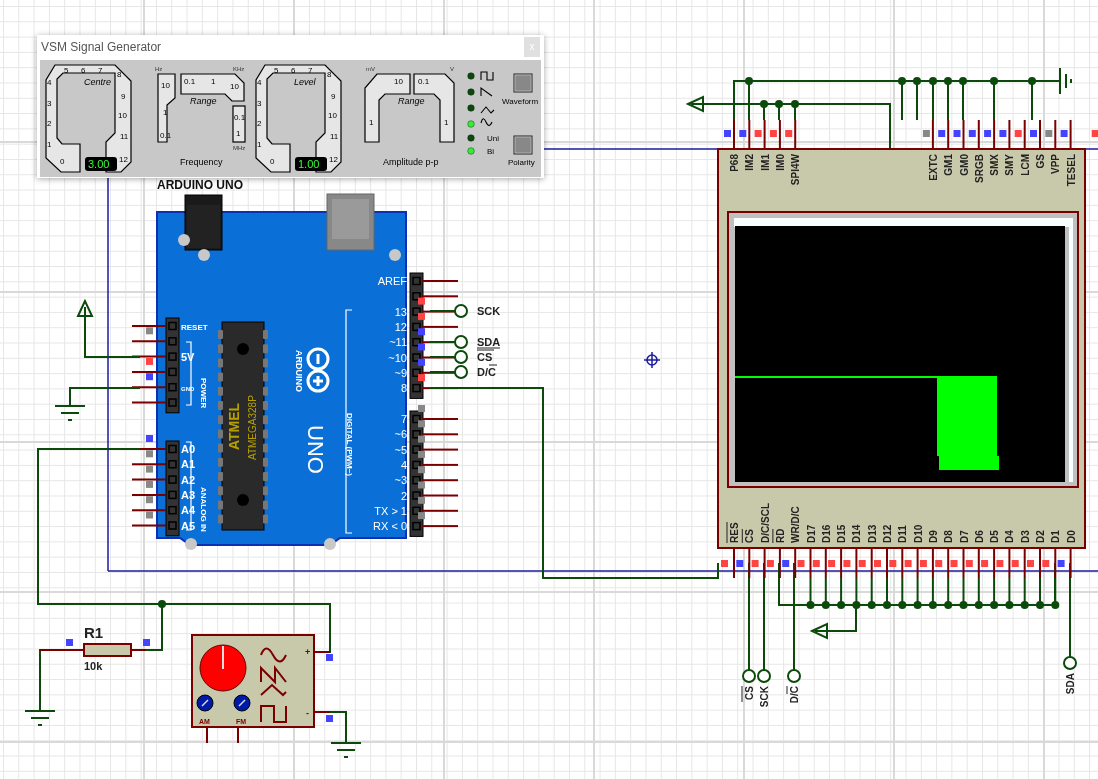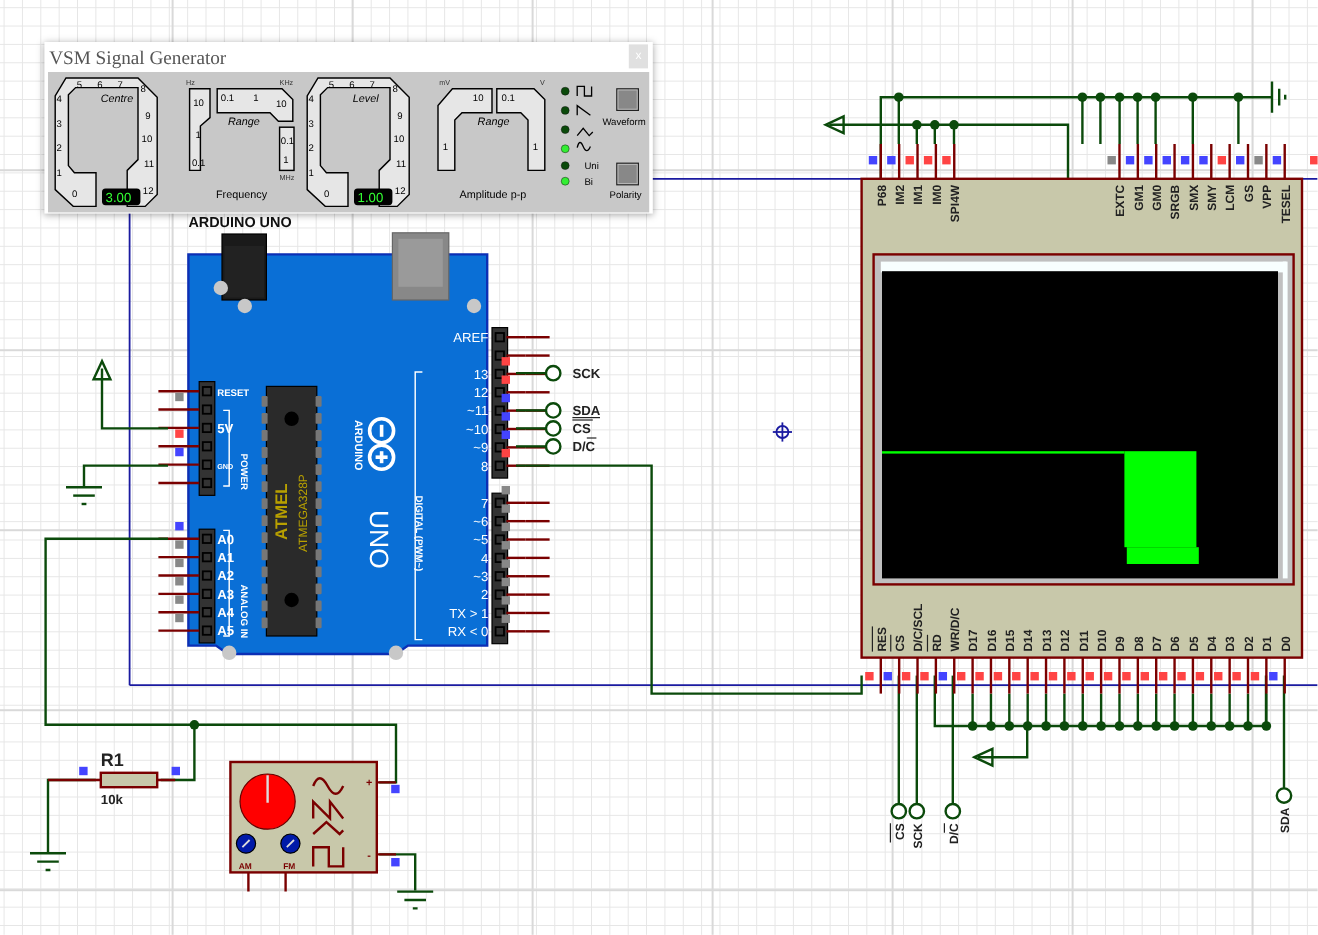--- a/index.html
+++ b/index.html
@@ -9,21 +9,21 @@
       linear-gradient(#d9d9d9 2px, transparent 2px),
       linear-gradient(90deg,#d9d9d9 2px, transparent 2px),
       linear-gradient(#e6e6e6 1px, transparent 1px),
       linear-gradient(90deg,#e6e6e6 1px, transparent 1px);
     background-size:150px 150px,150px 150px,15.3px 15.3px,15.3px 15.3px;
     background-position:-7px -9px,-7px -9px,3px 6px,3px 6px;}
   svg#schem{position:absolute;left:0;top:0;}
   .t{font-family:"Liberation Sans",sans-serif;font-weight:bold;}
   
   #vsm{position:absolute;left:37px;top:35px;width:507px;height:143px;background:#fff;box-shadow:0 1px 6px rgba(0,0,0,.35);}
-  #vsm .title{position:absolute;left:4px;top:5px;font-size:16px;color:#555;font-family:Liberation Serif, serif;}
+  #vsm .title{position:absolute;left:4px;top:5px;font-size:12px;color:#555;font-family:Liberation Sans, sans-serif;}
   #vsm .close{position:absolute;right:4px;top:2px;width:16px;height:20px;background:#e0e0e0;color:#fff;font-size:10px;text-align:center;line-height:20px;cursor:pointer;}
   #vsm .panel{position:absolute;left:3px;top:25px;width:501px;height:117px;background:#c8c8c8;}
   #vsm svg text{font-family:"Liberation Sans",sans-serif;}
 </style>
 </head>
 <body>
 
 <svg id="schem" width="1098" height="779" viewBox="0 0 1098 779">
 
   <g stroke="#1a1aa0" stroke-width="1.5" fill="none">

